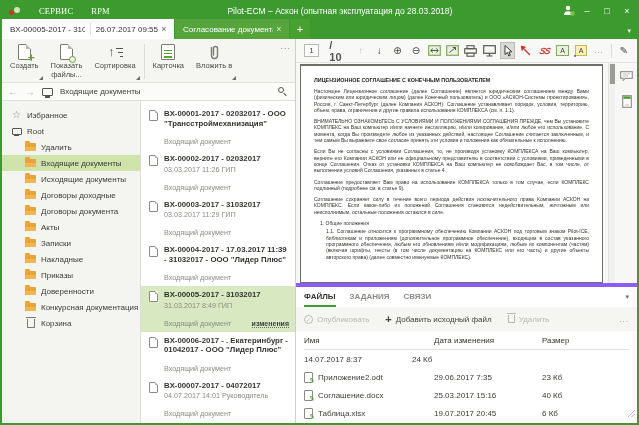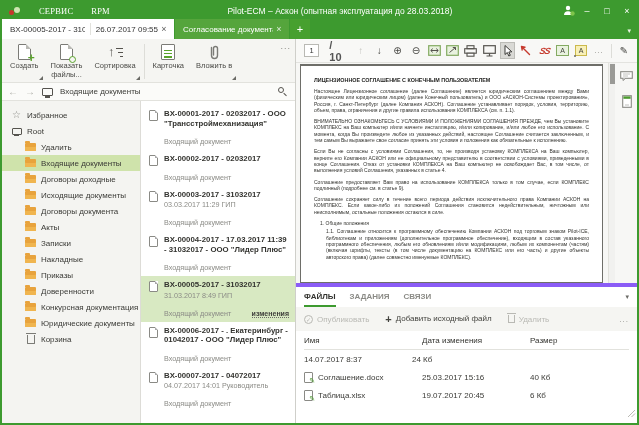--- a/index.html
+++ b/index.html
@@ -121,31 +121,31 @@
   .pv-thumb { position:absolute; top:1px; left:1px; width:5px; height:20px; background:#9a9a96; }
   .annot-strip { position:absolute; right:0; top:0; bottom:0; width:21px; display:flex; flex-direction:column; align-items:center; padding-top:4px; gap:9px; background:#f7f7f5; }
 
   
   .files-panel { height:140px; flex:0 0 auto; border-top:4px solid #8b5cf6; background:#fff; display:flex; flex-direction:column; position:relative; }
   .fp-tabs { height:20px; display:flex; align-items:center; padding:0 8px; gap:14px; flex:0 0 auto; }
   .fp-tab { font-size:8px; font-weight:bold; color:#8b8b86; height:100%; display:flex; align-items:center; border-bottom:2px solid transparent; }
   .fp-tab.active { color:#33332f; border-bottom-color:#3d9a2f; }
   .fp-chevron { margin-left:auto; color:#6b6b66; font-size:7px; }
   .fp-actions { height:24px; background:#f5f5f2; display:flex; align-items:center; padding:0 8px; gap:16px; font-size:8px; flex:0 0 auto; }
-  .fp-act { display:flex; gap:4px; color:#44443f; }
+  .fp-act { display:flex; align-items:center; gap:4px; color:#44443f; }
   .fp-act.disabled { color:#b9b9b4; }
   .fp-act .aplus { font-size:11px; font-weight:bold; line-height:10px; }
   .ico-pubcheck { width:9px; height:9px; border:1.1px solid #b9b9b4; border-radius:50%; font-size:6px; display:flex; align-items:center; justify-content:center; color:#b9b9b4; }
   .ico-deltrash { width:7px; height:8px; border:1.1px solid #b9b9b4; border-top:none; position:relative; }
   .ico-deltrash:before { content:""; position:absolute; left:-2px; right:-2px; top:-2px; height:1.1px; background:#b9b9b4; }
   .fp-dots { margin-left:auto; color:#8a8a85; letter-spacing:1px; }
   .fp-table { flex:1; font-size:8px; color:#3a3a36; padding:0 8px; overflow:hidden; }
   .fp-hrow { display:flex; height:19px; align-items:center; border-bottom:1px solid #e2e2dd; color:#33332f; }
   .fp-row { display:flex; height:18px; align-items:center; }
-  .col-name { width:118px; display:flex; align-items:center; gap:5px; }
+  .col-name { width:130px; display:flex; align-items:center; gap:5px; }
   .col-date { width:108px; }
   .col-size { width:60px; }
   .file-ic { width:9px; height:11px; border:1px solid #8a8a85; border-radius:1px; position:relative; background:#fff; flex:0 0 auto; }
   .file-ic:after { content:"✎"; position:absolute; right:-3px; bottom:-3px; font-size:7px; color:#4c9b2f; }
   .resize-grip { position:absolute; right:1px; bottom:1px; }
 </style>
 </head>
 <body>
 
 <div class="window">
@@ -278,32 +278,32 @@
             <div class="tree-item lvl1 sel">
     <span class="ticon">
                 <span class="ico-folder"></span>
               </span>
     <span class="tlabel">Входящие документы</span>
   </div>
             <div class="tree-item lvl1">
     <span class="ticon">
                 <span class="ico-folder"></span>
               </span>
+    <span class="tlabel">Исходящие документы</span>
+  </div>
+            <div class="tree-item lvl1">
+    <span class="ticon">
+                <span class="ico-folder"></span>
+              </span>
     <span class="tlabel">Договоры доходные</span>
   </div>
             <div class="tree-item lvl1">
     <span class="ticon">
                 <span class="ico-folder"></span>
               </span>
-    <span class="tlabel">Исходящие документы</span>
-  </div>
-            <div class="tree-item lvl1">
-    <span class="ticon">
-                <span class="ico-folder"></span>
-              </span>
     <span class="tlabel">Договоры документа</span>
   </div>
             <div class="tree-item lvl1">
     <span class="ticon">
                 <span class="ico-folder"></span>
               </span>
     <span class="tlabel">Акты</span>
   </div>
             <div class="tree-item lvl1">
     <span class="ticon">
@@ -327,26 +327,20 @@
     <span class="ticon">
                 <span class="ico-folder"></span>
               </span>
     <span class="tlabel">Доверенности</span>
   </div>
             <div class="tree-item lvl1">
     <span class="ticon">
                 <span class="ico-folder"></span>
               </span>
     <span class="tlabel">Конкурсная документация</span>
-  </div>
-            <div class="tree-item lvl1">
-    <span class="ticon">
-                <span class="ico-folder"></span>
-              </span>
-    <span class="tlabel">Юридические документы</span>
   </div>
             <div class="tree-item lvl1">
     <span class="ticon">
                 <span class="ico-trash"></span>
               </span>
     <span class="tlabel">Корзина</span>
   </div>
           </div>
         <div class="doclist" id="doclist">
             <div class="doc-item">
@@ -357,20 +351,21 @@
       <div class="doc-type-row">
         <span class="doc-type">Входящий документ</span>
 
       </div>
     </span>
   </div>
             <div class="doc-item">
     <span class="doc-ic"></span>
     <span class="doc-body">
       <div class="doc-title">BX-00002-2017 - 02032017</div>
+      <div class="doc-meta">03.03.2017 11:26 ГИП</div>
       <div class="doc-type-row">
         <span class="doc-type">Входящий документ</span>
 
       </div>
     </span>
   </div>
             <div class="doc-item">
     <span class="doc-ic"></span>
     <span class="doc-body">
       <div class="doc-title">BX-00003-2017 - 31032017</div>
@@ -546,20 +541,28 @@
             <span class="col-size">Размер</span>
           </div>
           <div id="files-rows">
               <div class="fp-row">
     <span class="col-date">14.07.2017 8:37</span>
     <span class="col-size">24 Кб</span>
   </div>
               <div class="fp-row">
     <span class="col-name">
                   <span class="file-ic"></span>
+                  <span class="fname">Приложение2.odt</span>
+                </span>
+    <span class="col-date">29.06.2017 7:35</span>
+    <span class="col-size">23 Кб</span>
+  </div>
+              <div class="fp-row">
+    <span class="col-name">
+                  <span class="file-ic"></span>
                   <span class="fname">Соглашение.docx</span>
                 </span>
     <span class="col-date">25.03.2017 15:16</span>
     <span class="col-size">40 Кб</span>
   </div>
               <div class="fp-row">
     <span class="col-name">
                   <span class="file-ic"></span>
                   <span class="fname">Таблица.xlsx</span>
                 </span>

